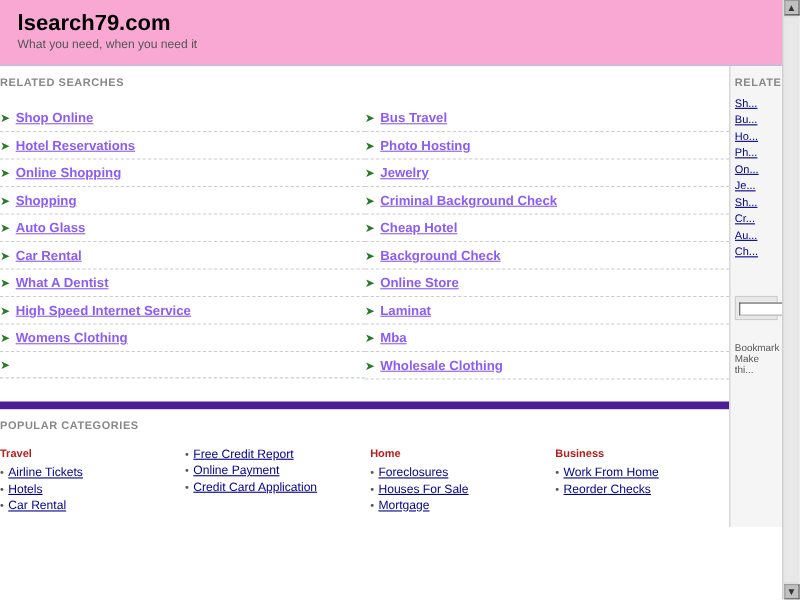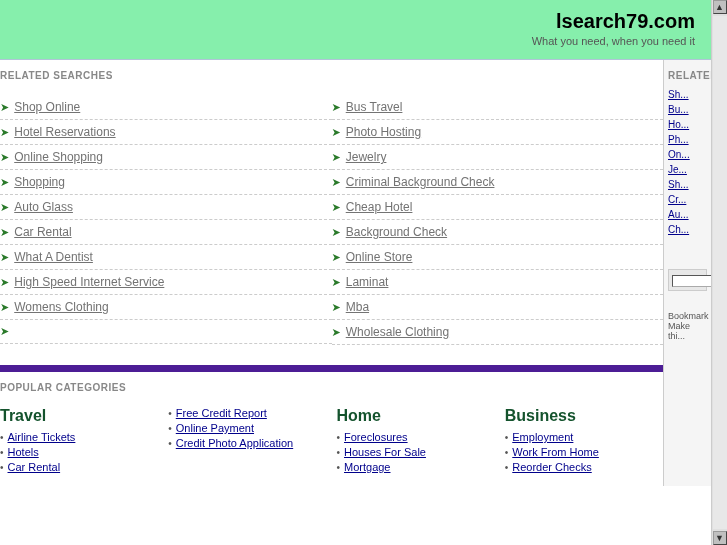--- a/index.html
+++ b/index.html
@@ -1,22 +1,21 @@
 <!DOCTYPE html>
 <html><head>
   <meta charset="utf-8">
   <style>
     * { margin: 0; padding: 0; box-sizing: border-box; }
     body { font-family: Arial, sans-serif; font-size: 12px; background: #fff; color: #333; overflow-x: hidden; }
 
     #header {
-      background: #86efac;
+      background: #f9a8d4;
       padding: 10px 16px 12px 16px;
       border-bottom: 1px solid #b0c4d8;
-      text-align: right;
     }
     #header h1 { font-size: 20px; font-weight: bold; color: #000; }
     #header p { font-size: 11px; color: #555; margin-top: 2px; }
 
     #main-layout { display: flex; width: 100%; }
 
     #left-panel { flex: 1; min-width: 0; padding: 10px 0 10px 0; }
     #right-sidebar {
       width: 48px;
       border-left: 1px solid #ccc;
@@ -43,24 +42,24 @@
     }
 
     .search-item {
       display: flex;
       align-items: center;
       padding: 5px 8px 5px 0;
       border-bottom: 1px dashed #ccc;
     }
 
     .search-item a {
-      color: #737373;
+      color: #8b5cf6;
       text-decoration: underline;
       font-size: 12px;
-      font-weight: normal;
+      font-weight: bold;
       cursor: pointer;
     }
 
     .arrow-icon {
       color: #2a7a2a;
       font-size: 11px;
       margin-right: 5px;
       display: inline-block;
     }
 
@@ -70,23 +69,23 @@
       margin-top: 10px;
     }
 
     .categories-grid {
       display: grid;
       grid-template-columns: repeat(4, 1fr);
       gap: 10px;
     }
 
     .category-column h3 {
-      font-size: 16px;
+      font-size: 10px;
       font-weight: bold;
-      color: #14532d;
+      color: #b91c1c;
       margin-bottom: 6px;
     }
 
     .category-column ul { list-style: none; }
     .category-column ul li {
       display: flex;
       align-items: center;
       margin-bottom: 3px;
     }
     .category-column ul li::before {
@@ -257,44 +256,41 @@
             </div>
             <div class="category-column">
               <ul>
                 <li>
                     <a>Free Credit Report</a>
                   </li>
                 <li>
                     <a>Online Payment</a>
                   </li>
                 <li>
-                    <a>Credit Photo Application</a>
+                    <a>Credit Card Application</a>
                   </li>
               </ul>
             </div>
             <div class="category-column">
               <h3>Home</h3>
               <ul>
                 <li>
                     <a>Foreclosures</a>
                   </li>
                 <li>
                     <a>Houses For Sale</a>
                   </li>
                 <li>
                     <a>Mortgage</a>
                   </li>
               </ul>
             </div>
             <div class="category-column">
               <h3>Business</h3>
               <ul>
-                <li>
-                    <a>Employment</a>
-                  </li>
                 <li>
                     <a>Work From Home</a>
                   </li>
                 <li>
                     <a>Reorder Checks</a>
                   </li>
               </ul>
             </div>
           </div>
         </div>

